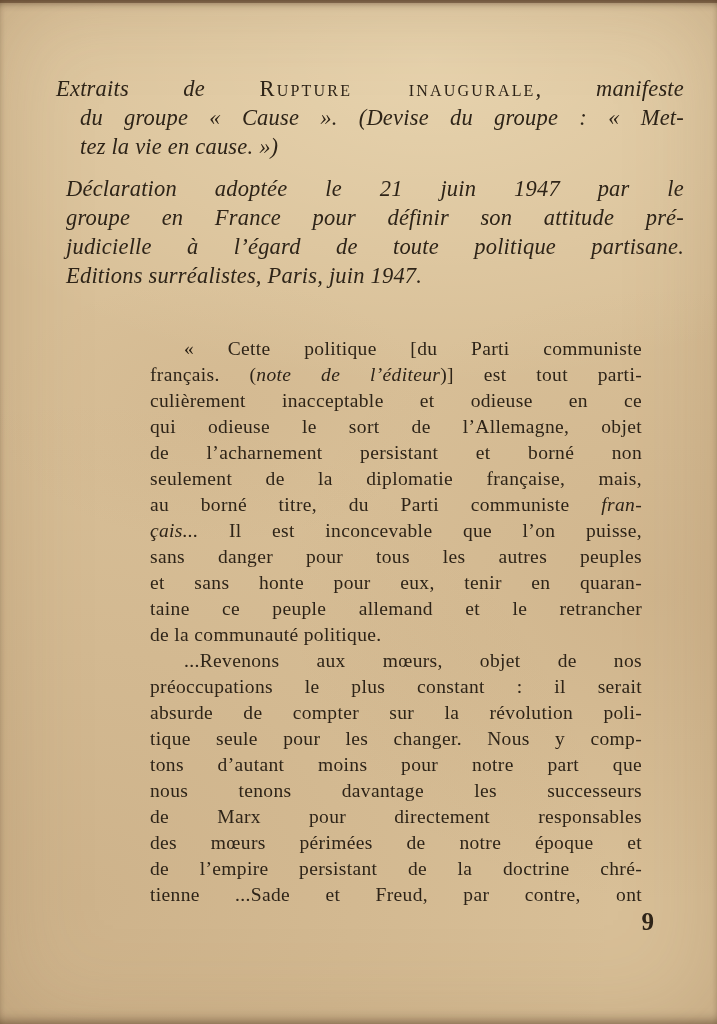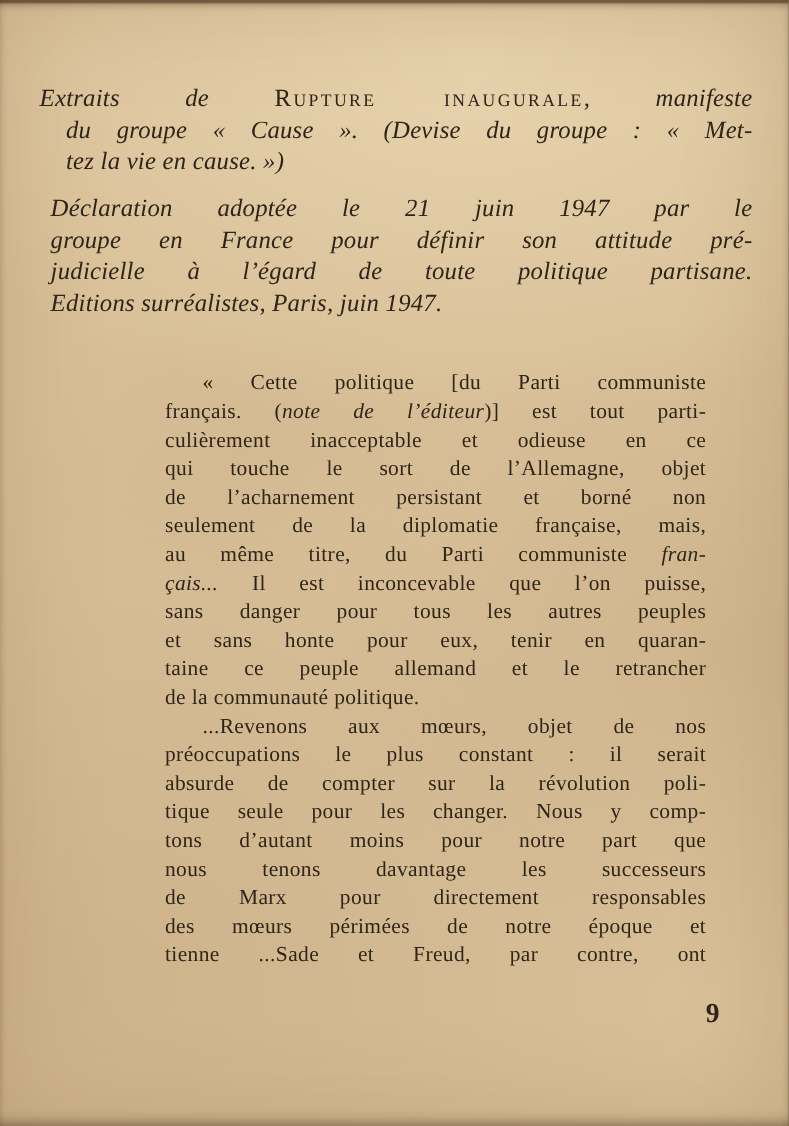--- a/index.html
+++ b/index.html
@@ -20,21 +20,21 @@
       inset 0 7px 9px -5px rgba(55,32,16,0.65),
       inset 0 -9px 12px -7px rgba(55,32,16,0.55),
       inset 0 0 95px rgba(125,88,50,0.22);
   }
   .page::before{
     content:"";position:absolute;left:0;top:0;right:0;height:3px;
     background:rgba(70,42,22,0.45);
   }
   
   .headnote{
-    padding:74px 33px 0 36px;
+    padding:74px 33px 0 56px;
     font-style:italic;
     font-size:22.5px;
     line-height:29px;
     letter-spacing:0.2px;
   }
   .hn-para2{margin-top:13px;margin-left:10px;}
   .hn-para1 .line.indent{padding-left:24px;}
   .sc{font-style:normal;font-variant:small-caps;letter-spacing:2.2px;}
   .it{font-style:italic;margin-top:48px;}
   
@@ -72,38 +72,39 @@
         <div class="line"><span>judicielle à l’égard de toute politique partisane.</span></div>
         <div class="line end"><span>Editions surréalistes, Paris, juin 1947.</span></div>
       </div>
   </section>
 
   <section class="bodytext">
     <div class="b-para">
         <div class="line indent"><span>« Cette politique [du Parti communiste</span></div>
         <div class="line"><span>français. (</span><span class="it">note de l’éditeur</span><span>)] est tout parti-</span></div>
         <div class="line"><span>culièrement inacceptable et odieuse en ce</span></div>
-        <div class="line"><span>qui touche le sort de l’Allemagne, objet</span></div>
+        <div class="line"><span>qui odieuse le sort de l’Allemagne, objet</span></div>
         <div class="line"><span>de l’acharnement persistant et borné non</span></div>
         <div class="line"><span>seulement de la diplomatie française, mais,</span></div>
-        <div class="line"><span>au même titre, du Parti communiste </span><span class="it">fran-</span></div>
+        <div class="line"><span>au borné titre, du Parti communiste </span><span class="it">fran-</span></div>
         <div class="line"><span class="it">çais...</span><span> Il est inconcevable que l’on puisse,</span></div>
         <div class="line"><span>sans danger pour tous les autres peuples</span></div>
         <div class="line"><span>et sans honte pour eux, tenir en quaran-</span></div>
         <div class="line"><span>taine ce peuple allemand et le retrancher</span></div>
         <div class="line end"><span>de la communauté politique.</span></div>
       </div>
     <div class="b-para">
         <div class="line indent"><span>...Revenons aux mœurs, objet de nos</span></div>
         <div class="line"><span>préoccupations le plus constant : il serait</span></div>
         <div class="line"><span>absurde de compter sur la révolution poli-</span></div>
         <div class="line"><span>tique seule pour les changer. Nous y comp-</span></div>
         <div class="line"><span>tons d’autant moins pour notre part que</span></div>
         <div class="line"><span>nous tenons davantage les successeurs</span></div>
         <div class="line"><span>de Marx pour directement responsables</span></div>
         <div class="line"><span>des mœurs périmées de notre époque et</span></div>
+        <div class="line"><span>de l’empire persistant de la doctrine chré-</span></div>
         <div class="line"><span>tienne ...Sade et Freud, par contre, ont</span></div>
       </div>
   </section>
 
   <div class="page-number">9</div>
 
 </div>
 
 </body></html>

